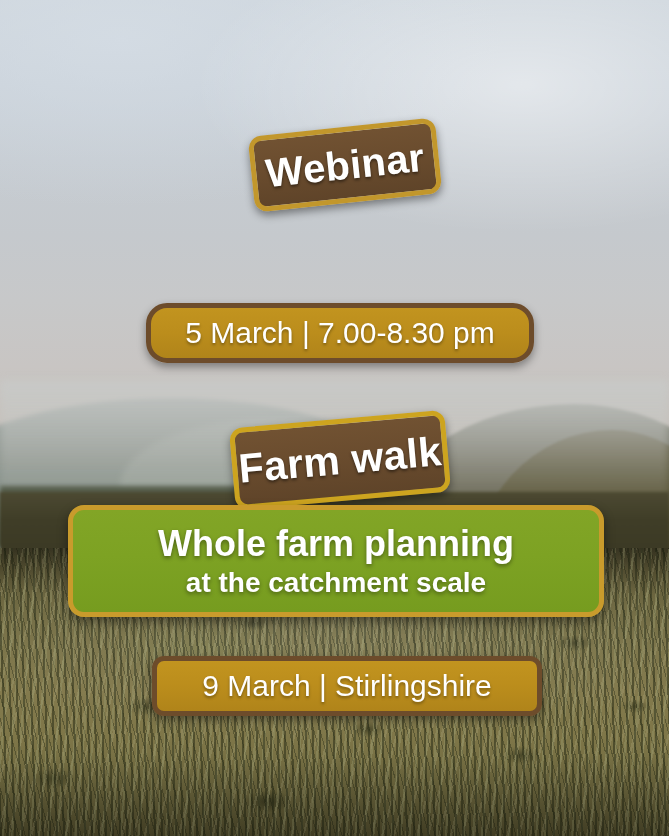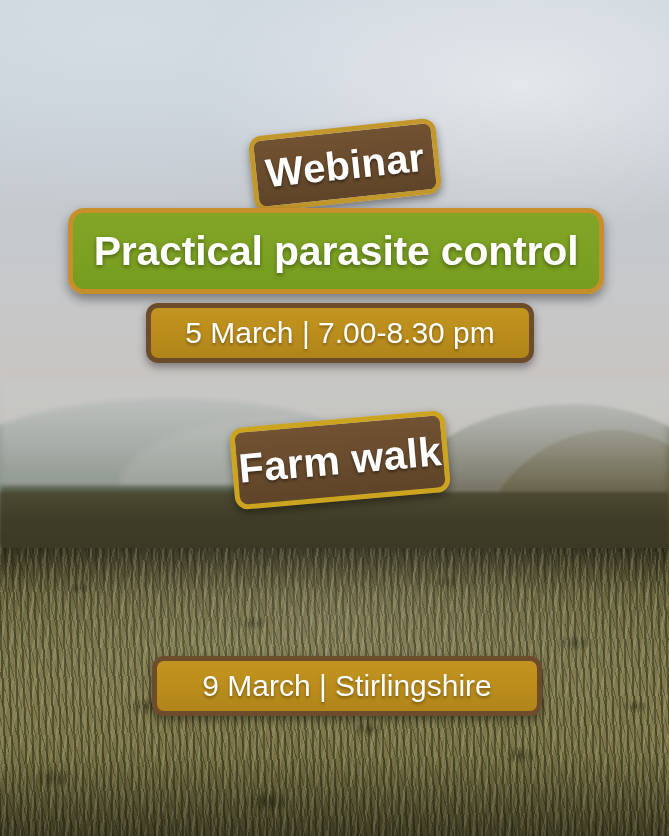--- a/index.html
+++ b/index.html
@@ -238,21 +238,21 @@
     color: #ffffff;
     display: flex;
     align-items: center;
     justify-content: center;
     text-shadow: 0 2px 3px rgba(0,0,0,0.35);
     font-size: 30px;
     white-space: nowrap;
   }
   #datebar-1 {
     left: 146px; top: 303px;
-    width: 378px; height: 50px;
+    width: 378px; height: 50px; border-radius: 21px;
   }
   #datebar-2 {
     left: 152px; top: 656px;
     width: 380px; height: 50px;
   }
 </style>
 </head>
 <body>
 
 <div class="poster">
@@ -268,25 +268,26 @@
     <div class="bg-midband"></div>
     <div class="bg-field"></div>
     <div class="bg-grass-tex"></div>
     <div class="bg-field-shade"></div>
   </div>
 
   <div class="content">
 
     <div class="tag" id="tag-webinar">Webinar</div>
 
-    <div class="banner" id="banner-1">
-      <div class="banner-title">Practical parasite control</div>
+
+    <div class="datebar" id="datebar-1">5 March | 7.00-8.30 pm</div>
+
+    <div class="tag" id="tag-farmwalk">Farm walk</div>
+
+    <div class="banner" id="banner-2">
+      <div class="banner-title">Whole farm planning</div>
+      <div class="banner-subtitle">at the catchment scale</div>
     </div>
-
-    <div class="datebar" id="datebar-1">5 March | 7.00-8.30 pm</div>
-
-    <div class="tag" id="tag-farmwalk">Farm walk</div>
-
 
     <div class="datebar" id="datebar-2">9 March | Stirlingshire</div>
 
   </div>
 </div>
 
 </body></html>

